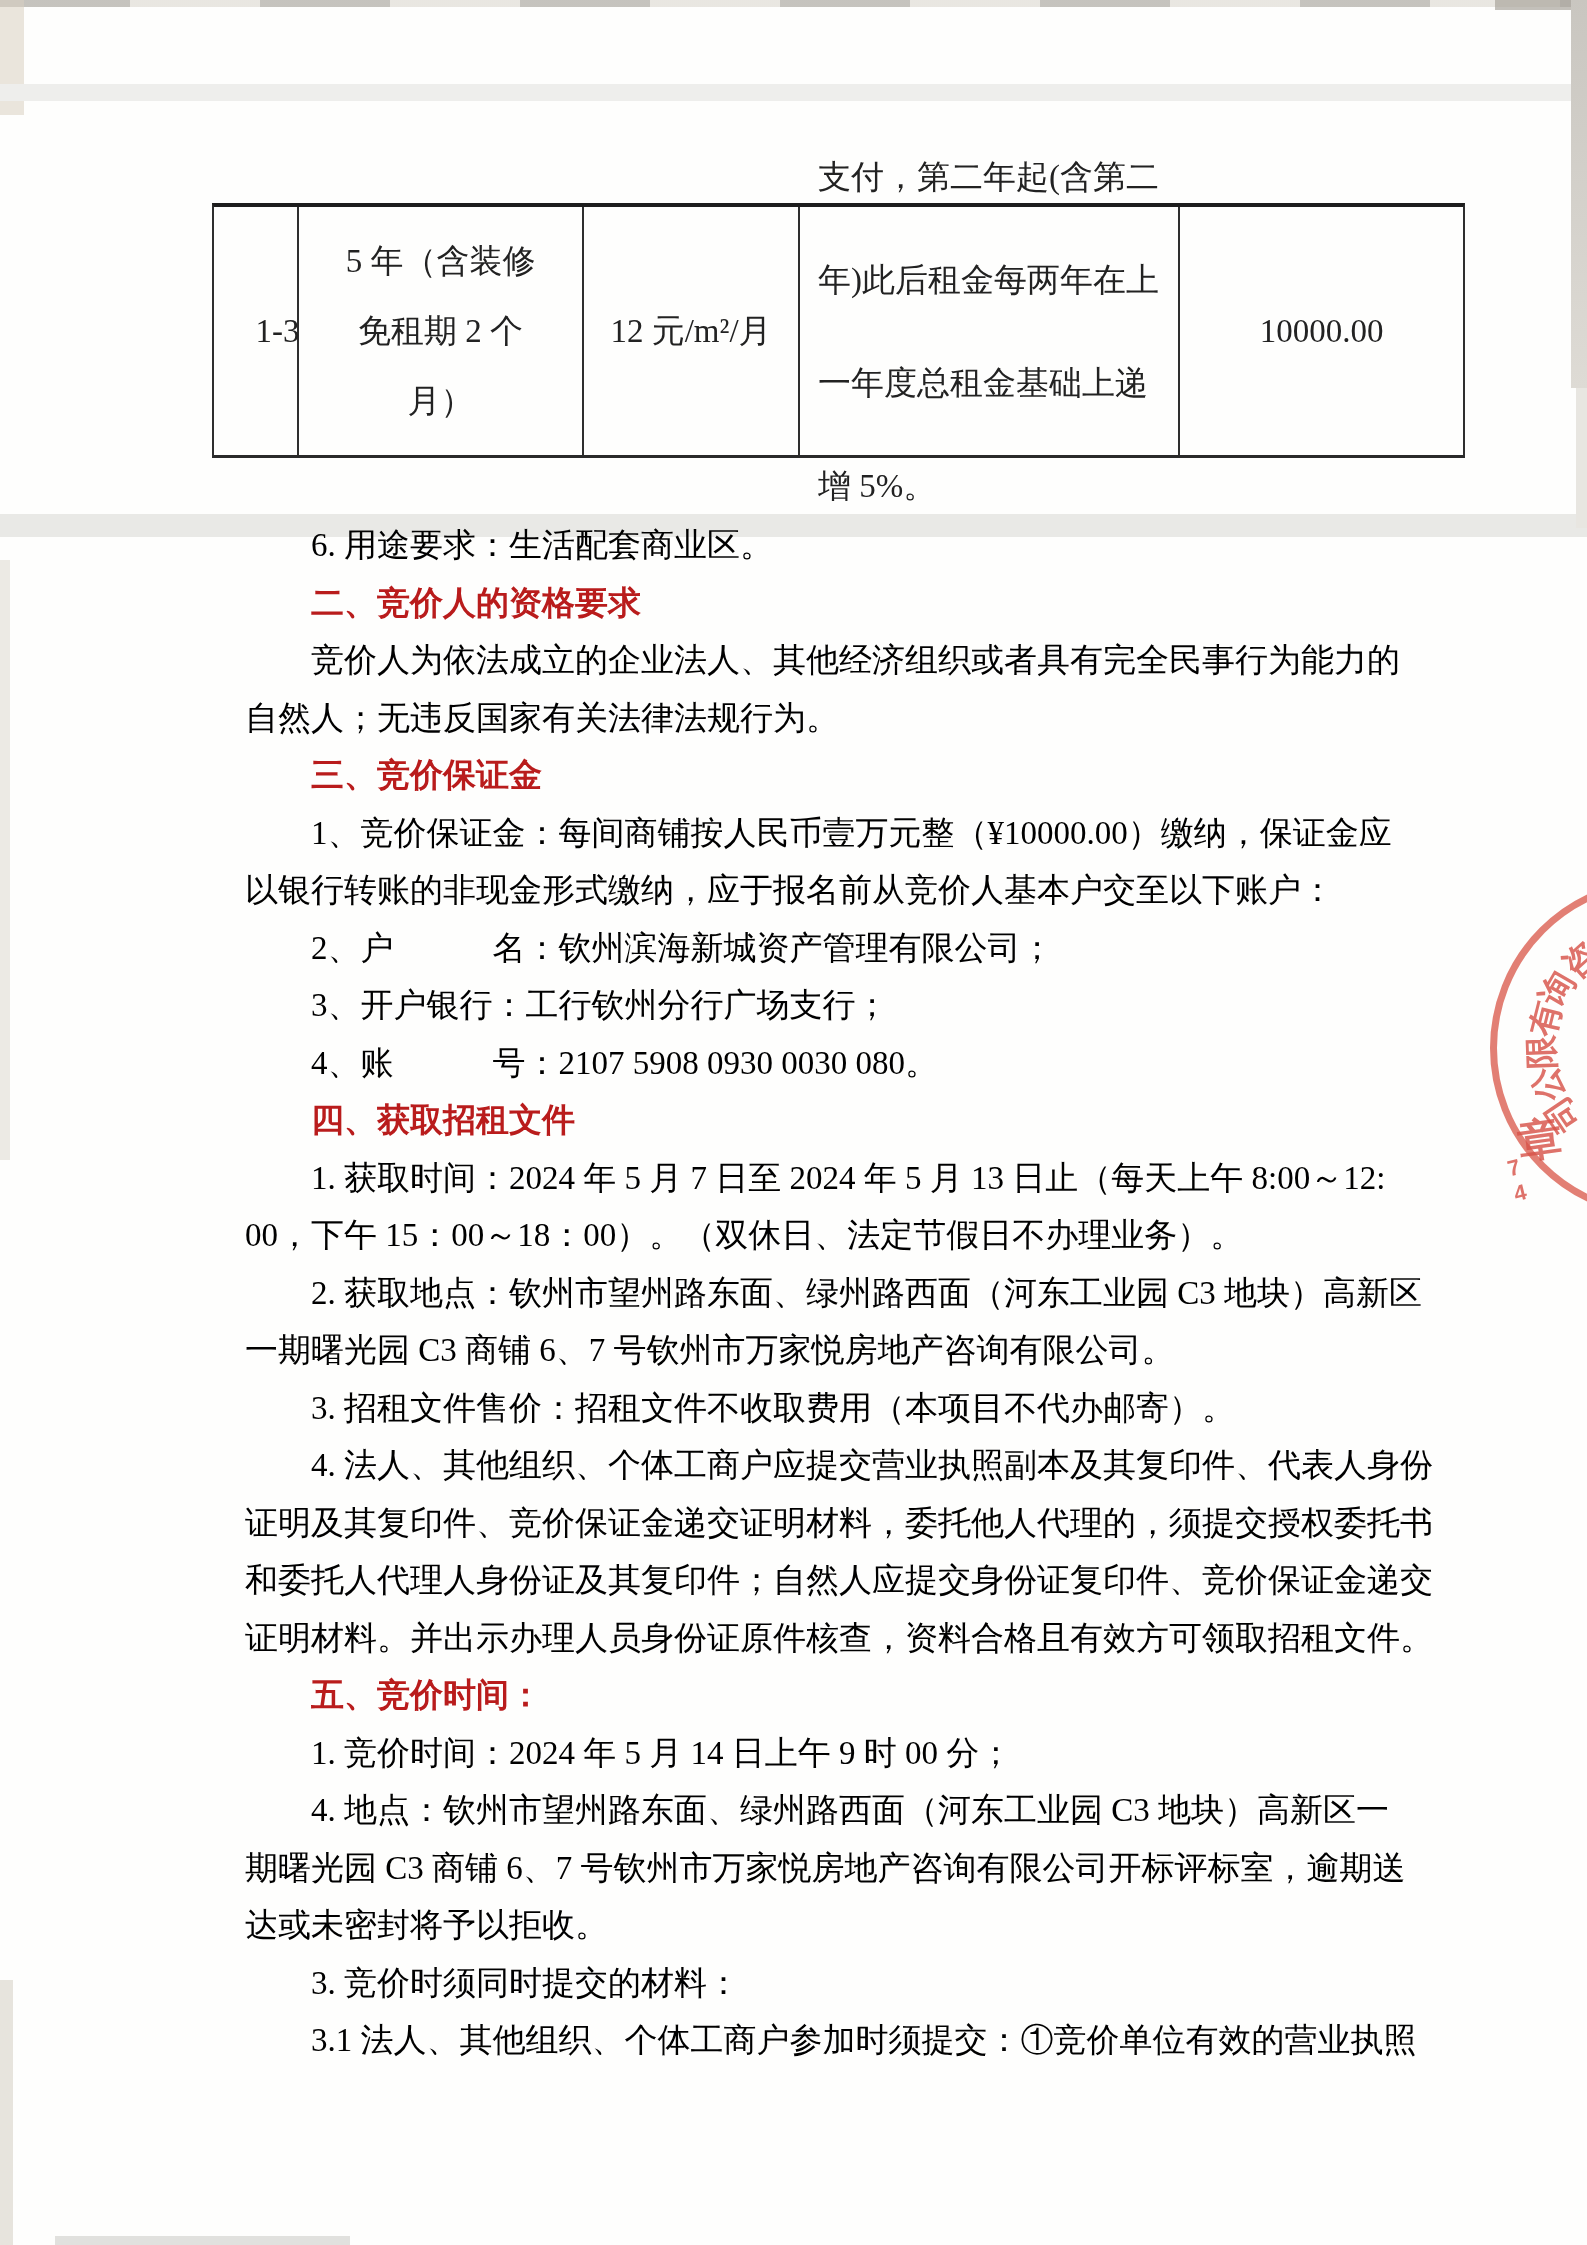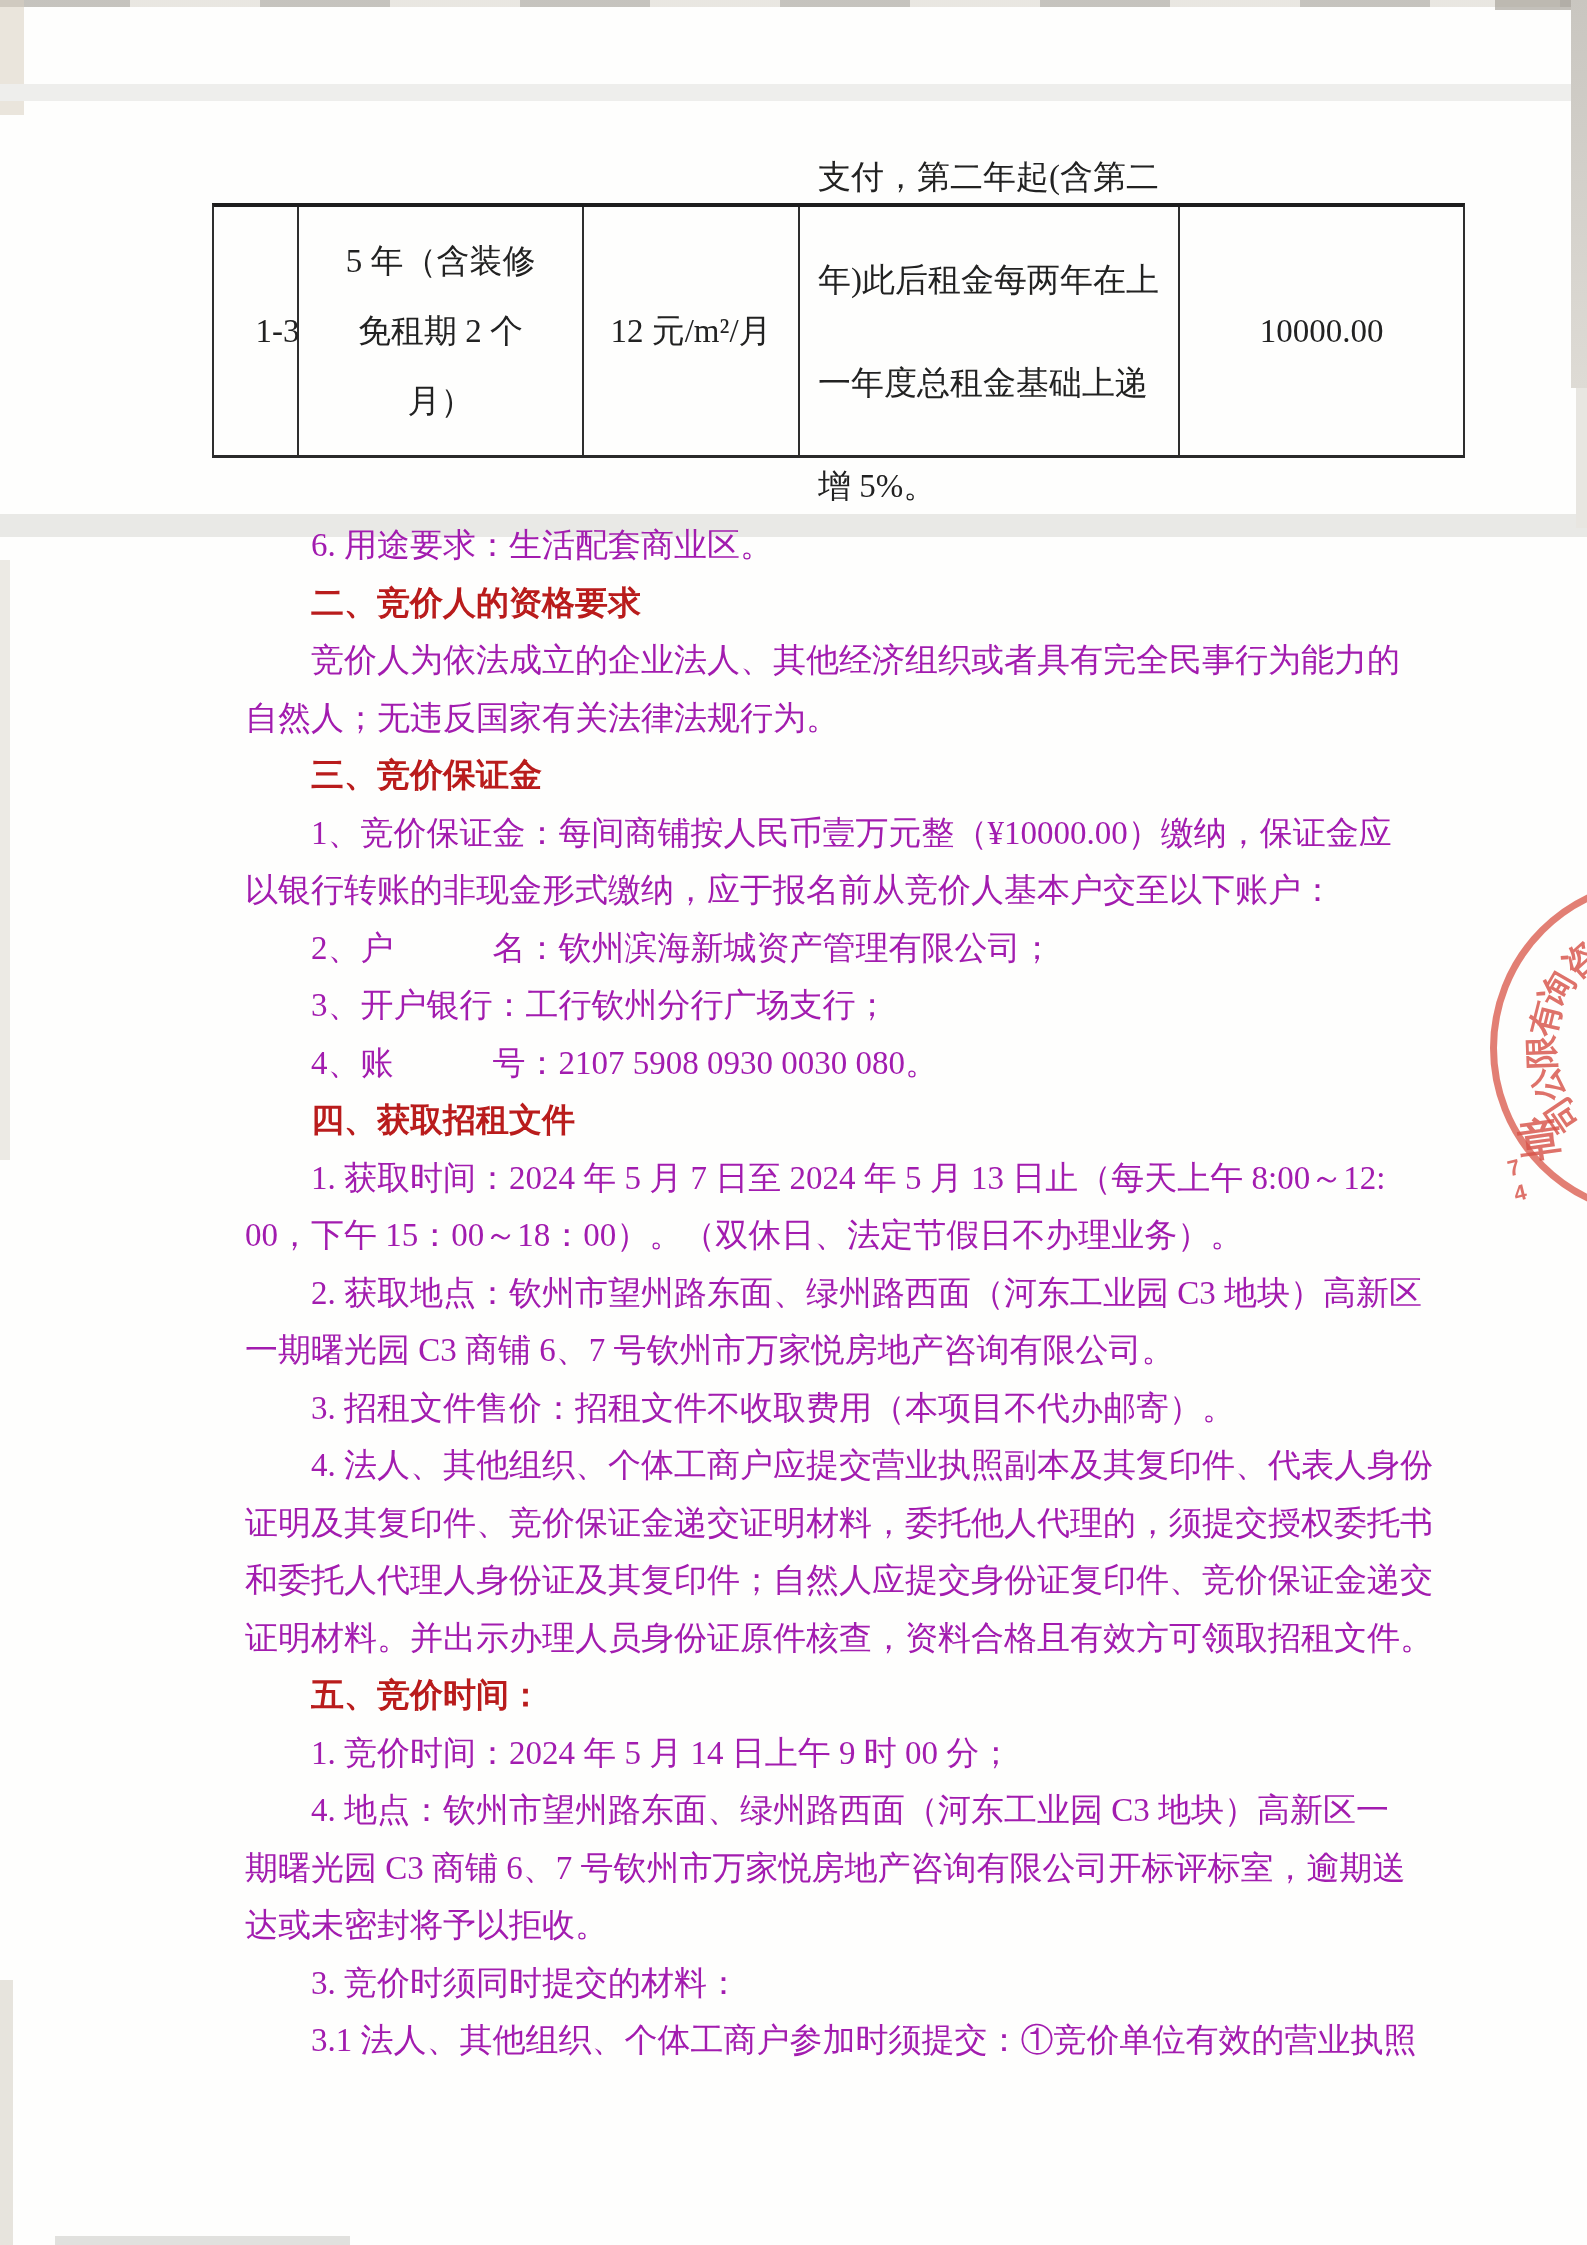--- a/index.html
+++ b/index.html
@@ -50,21 +50,21 @@
   .cell:last-child{border-right:none;}
   .c1{width:85px;padding-left:44px;} .c2{width:80px;} .c3{width:285px;line-height:70px;}
   .c4{width:216px;} .c5{width:380px;align-items:flex-start;text-align:left;
       padding-left:18px;line-height:60px;gap:43px;} .c6{flex:1;}
 
   
   .bodytext{
     position:absolute;left:245px;top:517px;width:1196px;
     font-size:33px;letter-spacing:0;
   }
-  .line{height:57.5px;line-height:57.5px;white-space:pre;color:#a21caf;}
+  .line{height:57.5px;line-height:57.5px;white-space:pre;color:#000000;}
   .line.indent{padding-left:66px;}
   .line.bold{font-weight:bold;color:#b91c1c;}
 
   
   .stamp{position:absolute;left:0;top:0;pointer-events:none;}
   .stamp-circle{
     position:absolute;left:1490px;top:878px;width:340px;height:340px;
     border-radius:50%;border:7px solid rgba(216,84,70,.75);
     box-sizing:border-box;
   }

